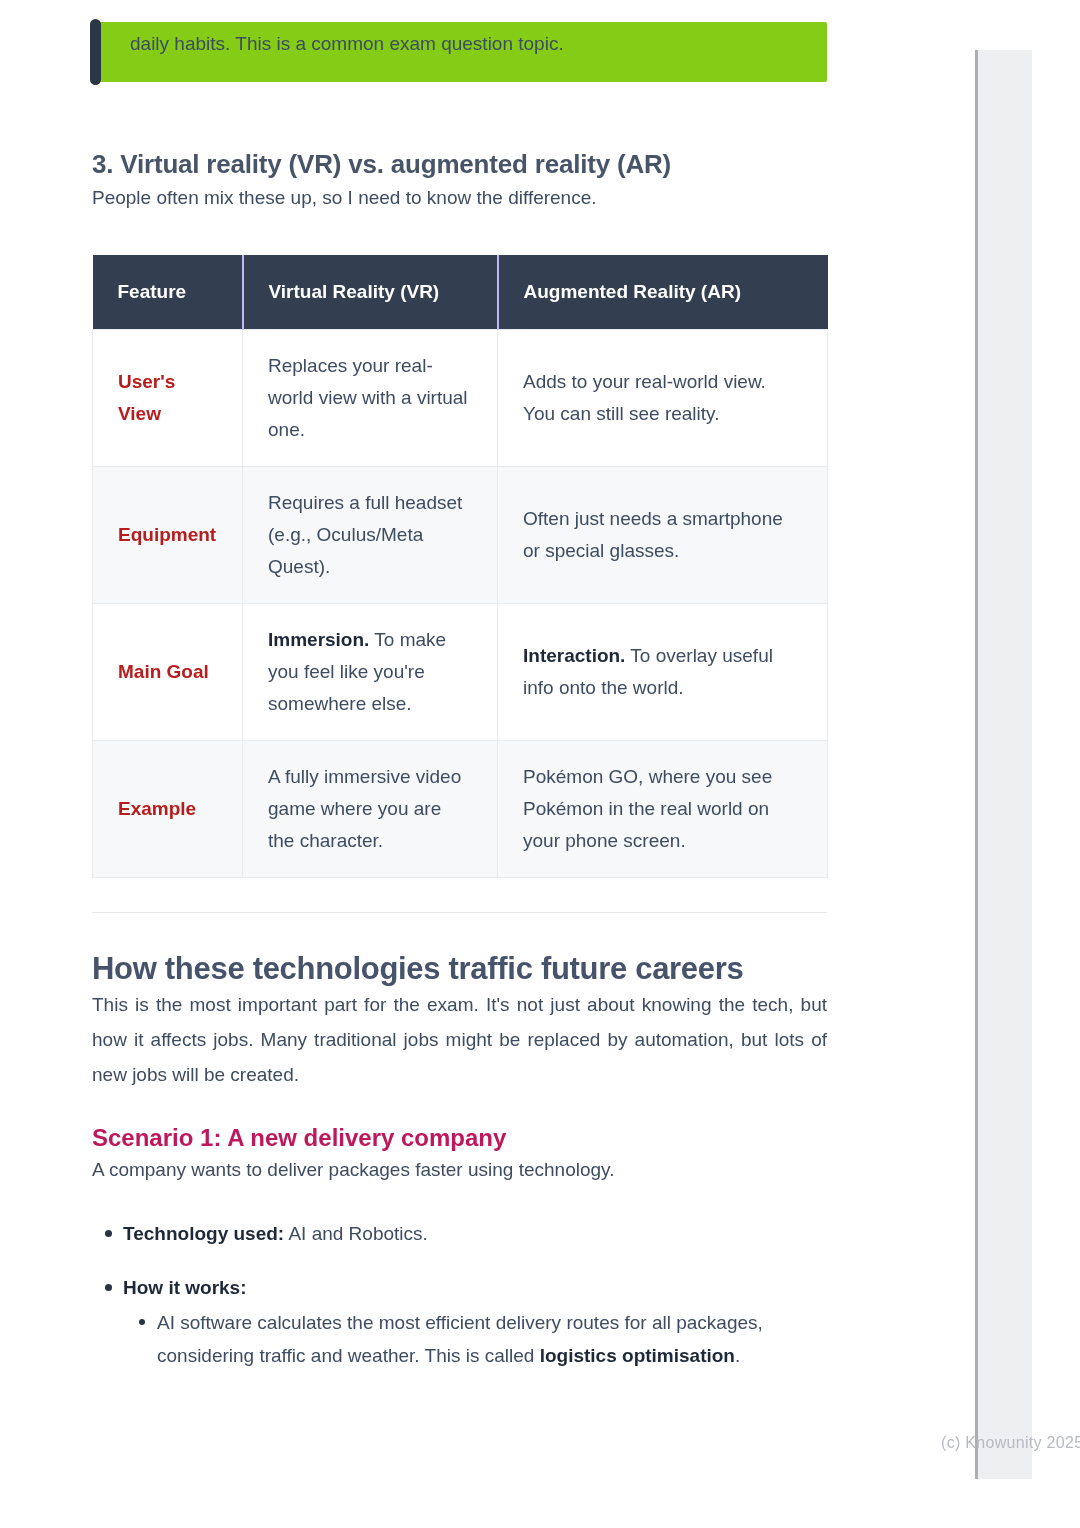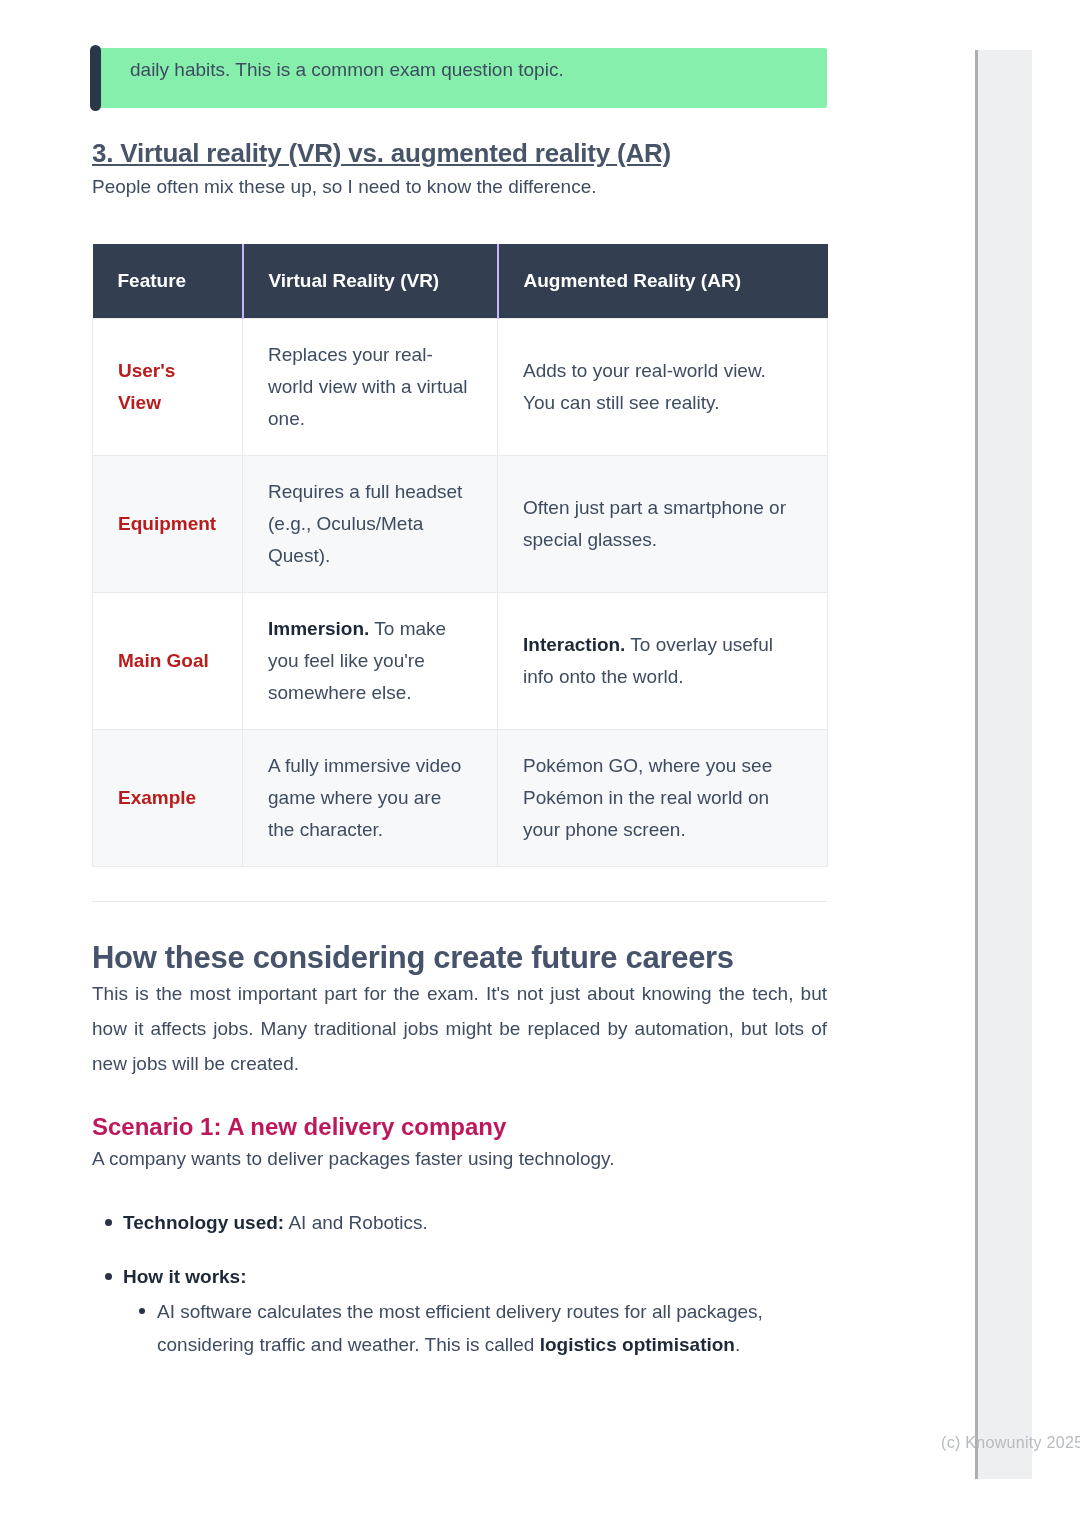--- a/index.html
+++ b/index.html
@@ -2,27 +2,27 @@
 <html><head>
 <meta charset="utf-8">
 <style>
   * { margin: 0; padding: 0; box-sizing: border-box; }
   html, body { width: 1080px; height: 1528px; background: #ffffff; overflow: hidden; }
   body { font-family: "Liberation Sans", "DejaVu Sans", sans-serif; color: #3e4c61; position: relative; }
 
   .content { position: absolute; left: 92px; top: 0; width: 735px; }
 
   
-  .callout { position: relative; margin-top: 48px; background: #86efac; height: 60px;
+  .callout { position: relative; margin-top: 22px; background: #84cc16; height: 60px;
              padding: 11px 16px 0 38px; border-radius: 2px; }
   .callout-bar { position: absolute; left: -2px; top: -3px; width: 11px; height: 66px;
                  background: #2b3648; border-radius: 6px; }
   .callout-text { font-size: 19px; color: #3e4c61; }
 
-  h3.sec-heading { margin-top: 30px; font-size: 26px; font-weight: 600; color: #485468; letter-spacing: -0.2px; text-decoration: underline; }
+  h3.sec-heading { margin-top: 67px; font-size: 26px; font-weight: 600; color: #485468; letter-spacing: -0.2px; }
   p.body-p { font-size: 19px; line-height: 35px; color: #3e4c61; }
   p.justified { text-align: justify; }
 
   
   table.cmp { margin-top: 40px; width: 735px; border-collapse: collapse; table-layout: fixed; }
   table.cmp col.c1 { width: 150px; } table.cmp col.c2 { width: 255px; } table.cmp col.c3 { width: 330px; }
   table.cmp thead th { background: #333f50; color: #ffffff; font-size: 19px; font-weight: 600;
                        text-align: left; padding: 26px 20px 26px 25px; border-right: 2px solid #c4b5fd; }
   table.cmp thead th:last-child { border-right: none; }
   table.cmp tbody th, table.cmp tbody td { border: 1px solid #e8eaec; font-size: 19px;
@@ -85,38 +85,38 @@
     </thead>
     <tbody>
       <tr class="plain">
         <th>User's View</th>
         <td><strong></strong><span>Replaces your real-world view with a virtual one.</span></td>
         <td><strong></strong><span>Adds to your real-world view. You can still see reality.</span></td>
       </tr>
       <tr class="stripe">
         <th>Equipment</th>
         <td><strong></strong><span>Requires a full headset (e.g., Oculus/Meta Quest).</span></td>
-        <td><strong></strong><span>Often just part a smartphone or special glasses.</span></td>
+        <td><strong></strong><span>Often just needs a smartphone or special glasses.</span></td>
       </tr>
       <tr class="plain">
         <th>Main Goal</th>
         <td><strong>Immersion.</strong><span> To make you feel like you're somewhere else.</span></td>
         <td><strong>Interaction.</strong><span> To overlay useful info onto the world.</span></td>
       </tr>
       <tr class="stripe">
         <th>Example</th>
         <td><strong></strong><span>A fully immersive video game where you are the character.</span></td>
         <td><strong></strong><span>Pokémon GO, where you see Pokémon in the real world on your phone screen.</span></td>
       </tr>
     </tbody>
   </table>
 
   <hr class="divider">
 
-  <h2 class="big-heading">How these considering create future careers</h2>
+  <h2 class="big-heading">How these technologies traffic future careers</h2>
 
   <p class="body-p justified">This is the most important part for the exam. It's not just about knowing the tech, but how it affects jobs. Many traditional jobs might be replaced by automation, but lots of new jobs will be created.</p>
 
   <h3 class="sub-heading">Scenario 1: A new delivery company</h3>
 
   <p class="body-p">A company wants to deliver packages faster using technology.</p>
 
   <ul class="bullets">
     <li>
       <strong>Technology used:</strong><span> AI and Robotics.</span>

